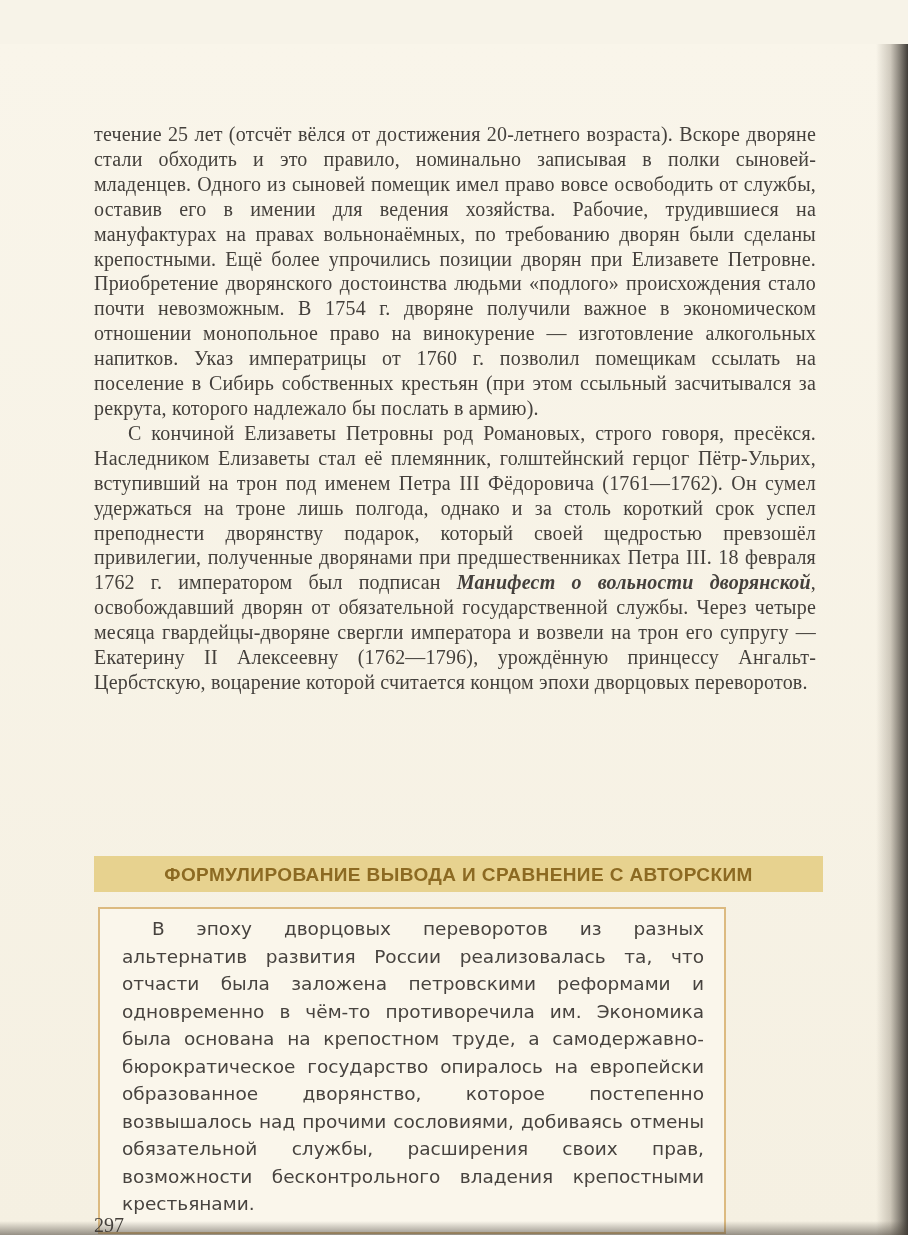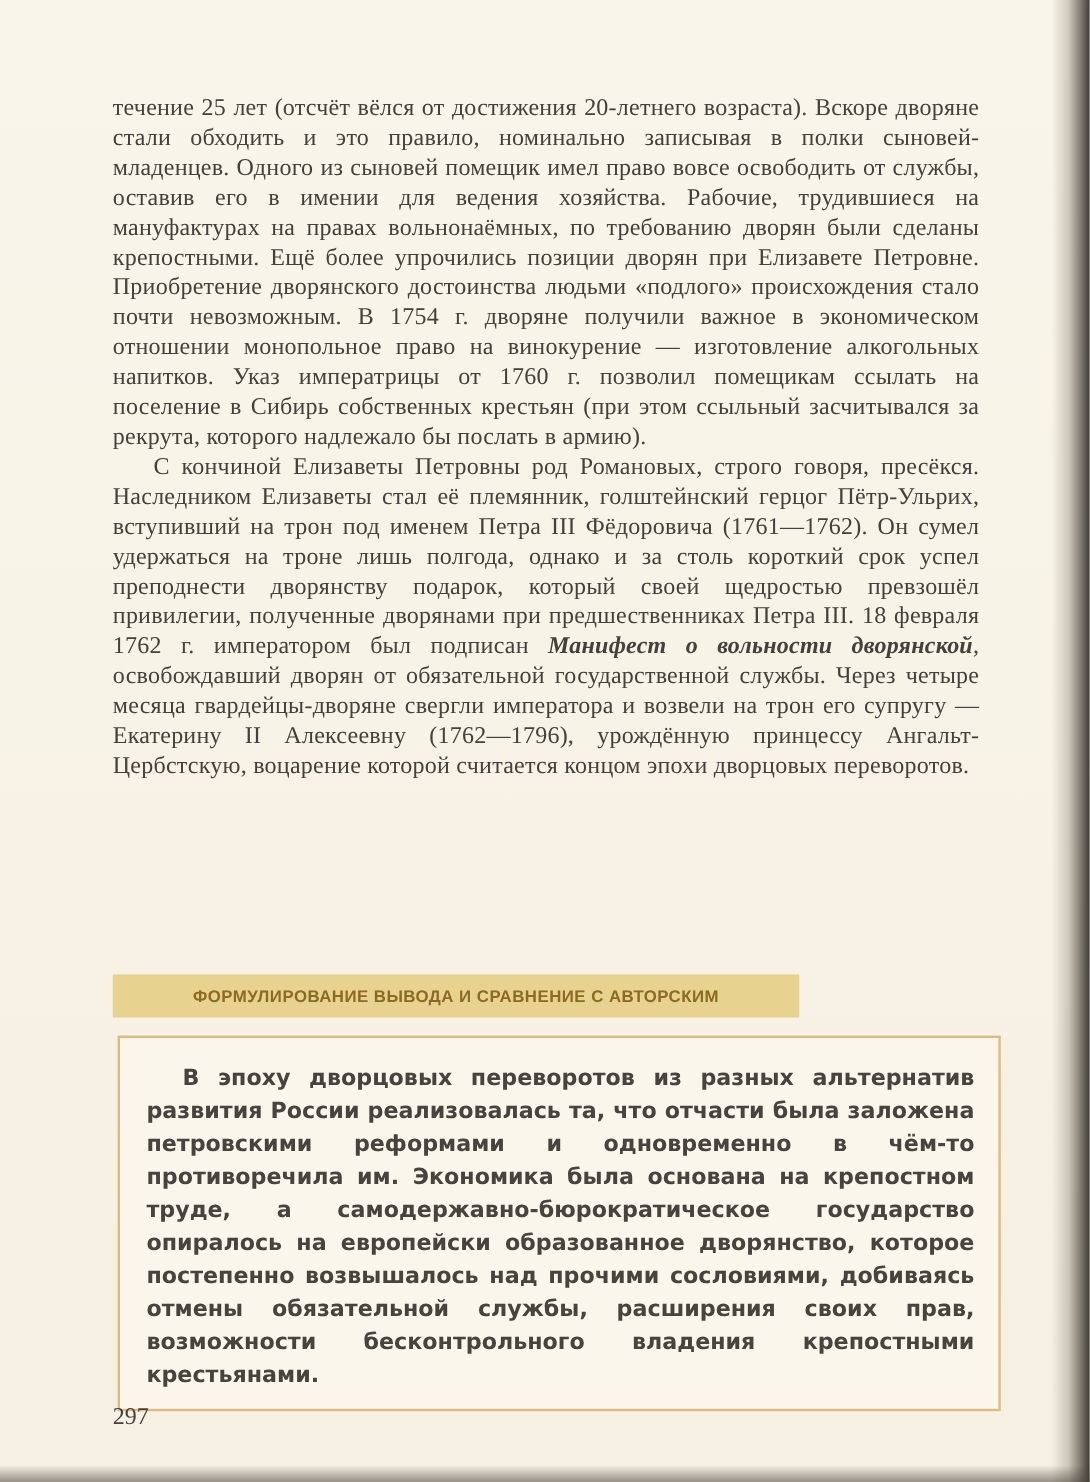--- a/index.html
+++ b/index.html
@@ -11,20 +11,21 @@
     height: 1235px;
     position: relative;
     overflow: hidden;
     font-family: "Liberation Serif", serif;
     background: #f7f3e8;
   }
   .page {
     position: absolute;
     inset: 0;
     background: linear-gradient(to bottom, var(--page-background, #f9f5ea) 0%, #f5f0e2 100%);
+    margin-top: 44px;
   }
   .text-block {
     position: absolute;
     left: 94px;
     top: 78px;
     width: 722px;
   }
   .para {
     margin: 0;
     font-size: 20px;
@@ -38,42 +39,41 @@
     text-indent: 34px;
   }
   .para em {
     font-style: italic;
     font-weight: bold;
   }
   .section-heading {
     position: absolute;
     left: 94px;
     top: 812px;
-    width: 572px;
+    width: 729px;
     box-sizing: border-box;
     background: var(--heading-background, #e7d28f);
     color: var(--heading-text, #8c6a22);
     font-family: "Liberation Sans", sans-serif;
     font-weight: bold;
-    font-size: 14px;
+    font-size: 19px;
     line-height: 19px;
     padding: 9px 10px 8px 10px;
     text-align: center;
     letter-spacing: 0.4px;
   }
   .conclusion-box {
     position: absolute;
     left: 98px;
     top: 863px;
-    width: 736px;
+    width: 628px;
     box-sizing: border-box;
     border: 2px solid var(--box-border, #dcba80);
     background: var(--box-background, #faf6eb);
-    padding: 20px 20px 14px 22px;
-    font-weight: bold;
+    padding: 6px 20px 14px 22px;
   }
   .conclusion-text {
     margin: 0;
     font-family: "DejaVu Sans", sans-serif;
     font-size: 18.5px;
     line-height: 27.5px;
     color: var(--conclusion-text-color, #47433f);
     text-align: justify;
     text-indent: 30px;
     hyphens: auto;

